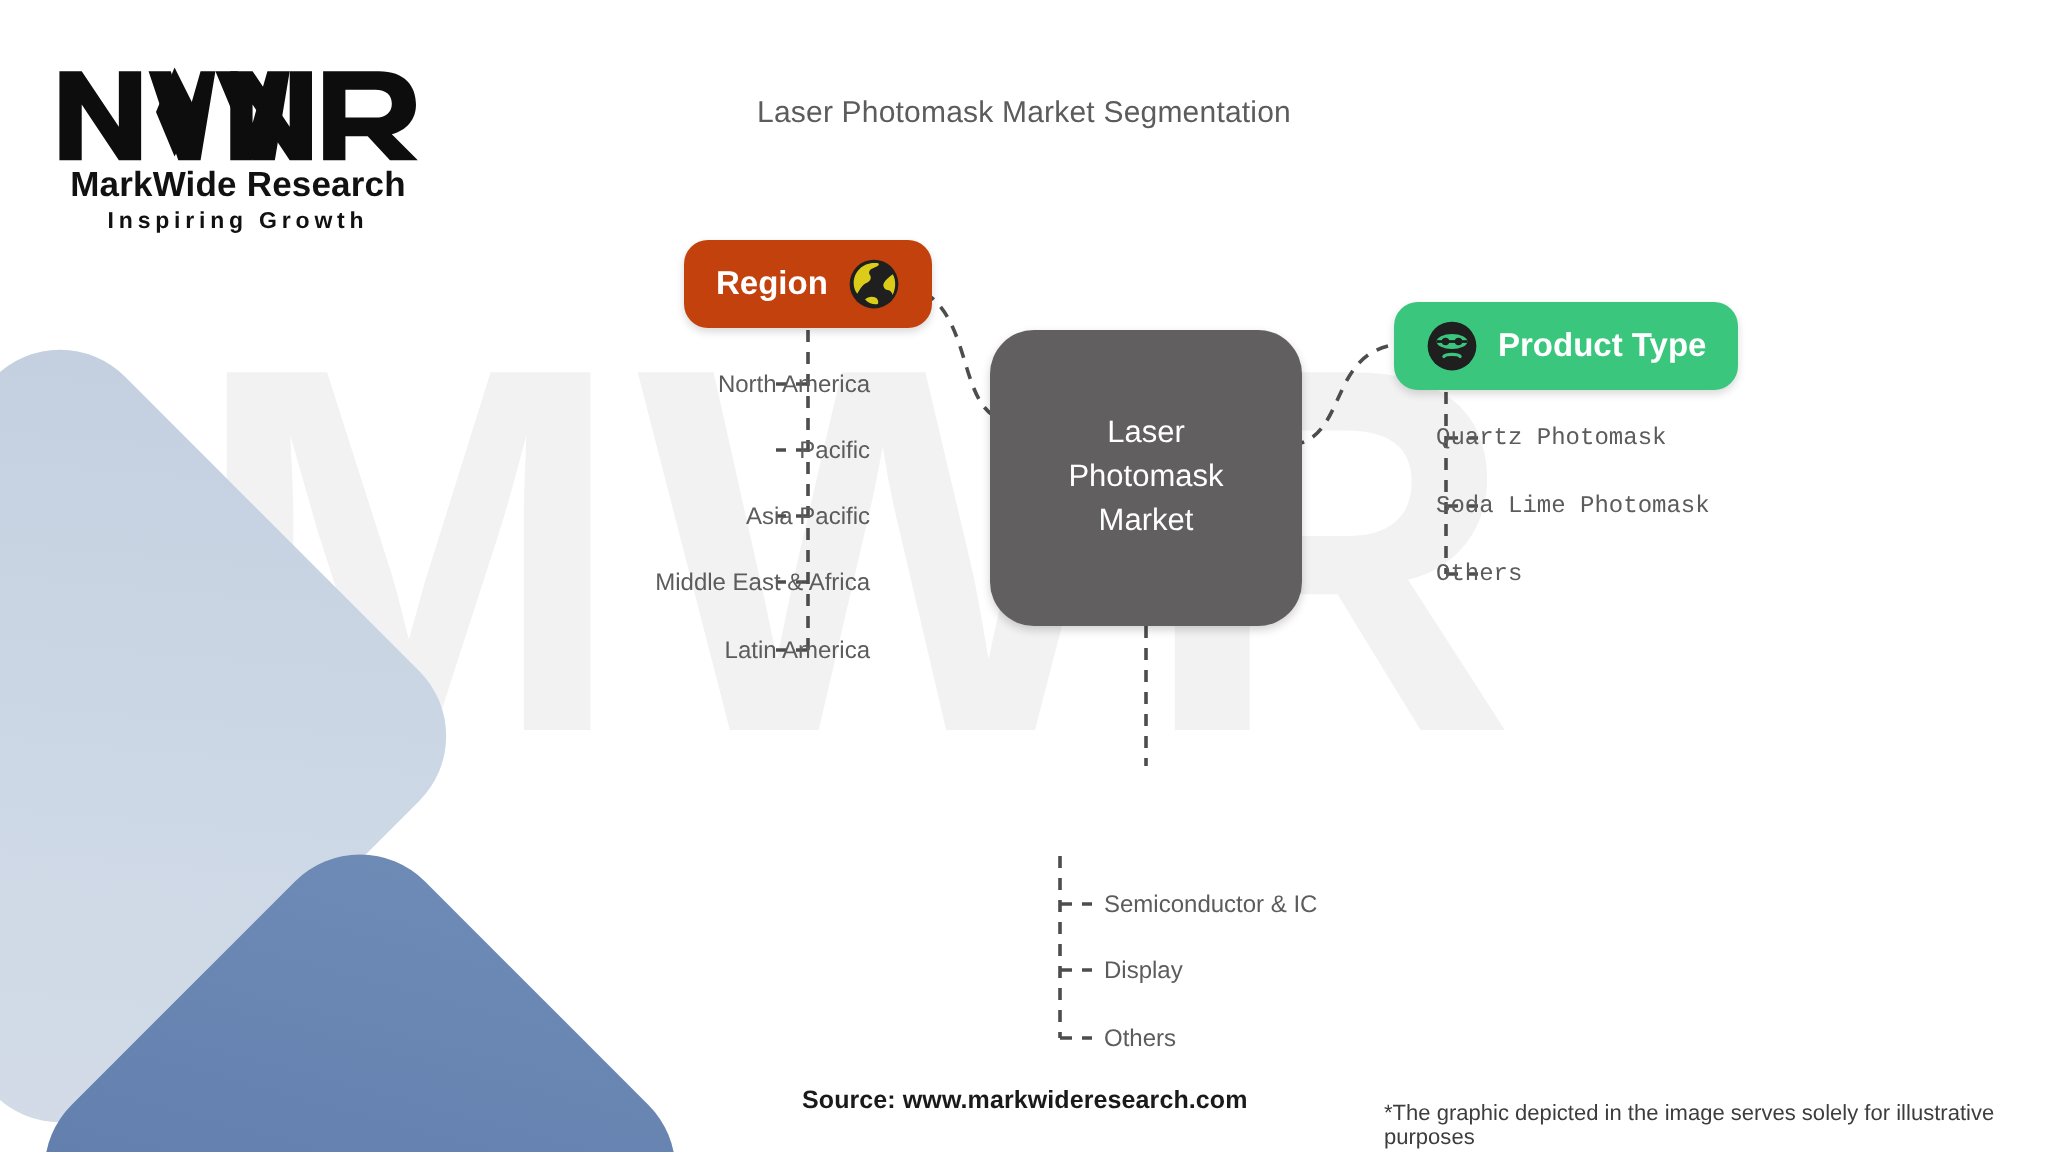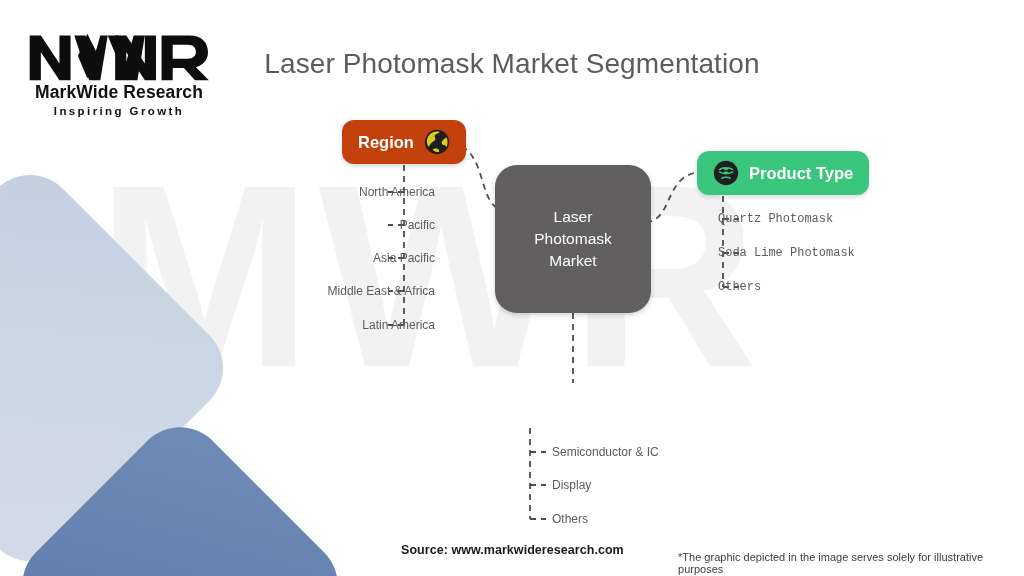--- a/index.html
+++ b/index.html
@@ -86,21 +86,21 @@
     margin-top: 2px;
   }
 
   
   .page-title {
     position: absolute;
     left: 0;
     top: 48px;
     width: 1024px;
     text-align: center;
-    font-size: 28px;
+    font-size: 15px;
     color: #5c5c5c;
     font-weight: 400;
     letter-spacing: 0.1px;
   }
 
   
   .connectors {
     position: absolute;
     left: 0;
     top: 0;
@@ -170,21 +170,21 @@
     position: absolute;
     left: 401px;
     top: 543px;
     font-size: 12.5px;
     font-weight: 700;
     color: #1a1a1a;
     letter-spacing: 0.05px;
   }
   .footer-note {
     position: absolute;
-    left: 678px;
+    left: 692px;
     top: 551px;
     font-size: 11px;
     color: #3d3d3d;
     letter-spacing: 0.01px;
   }
 </style>
 </head>
 <body>
 
 <div id="canvas">

